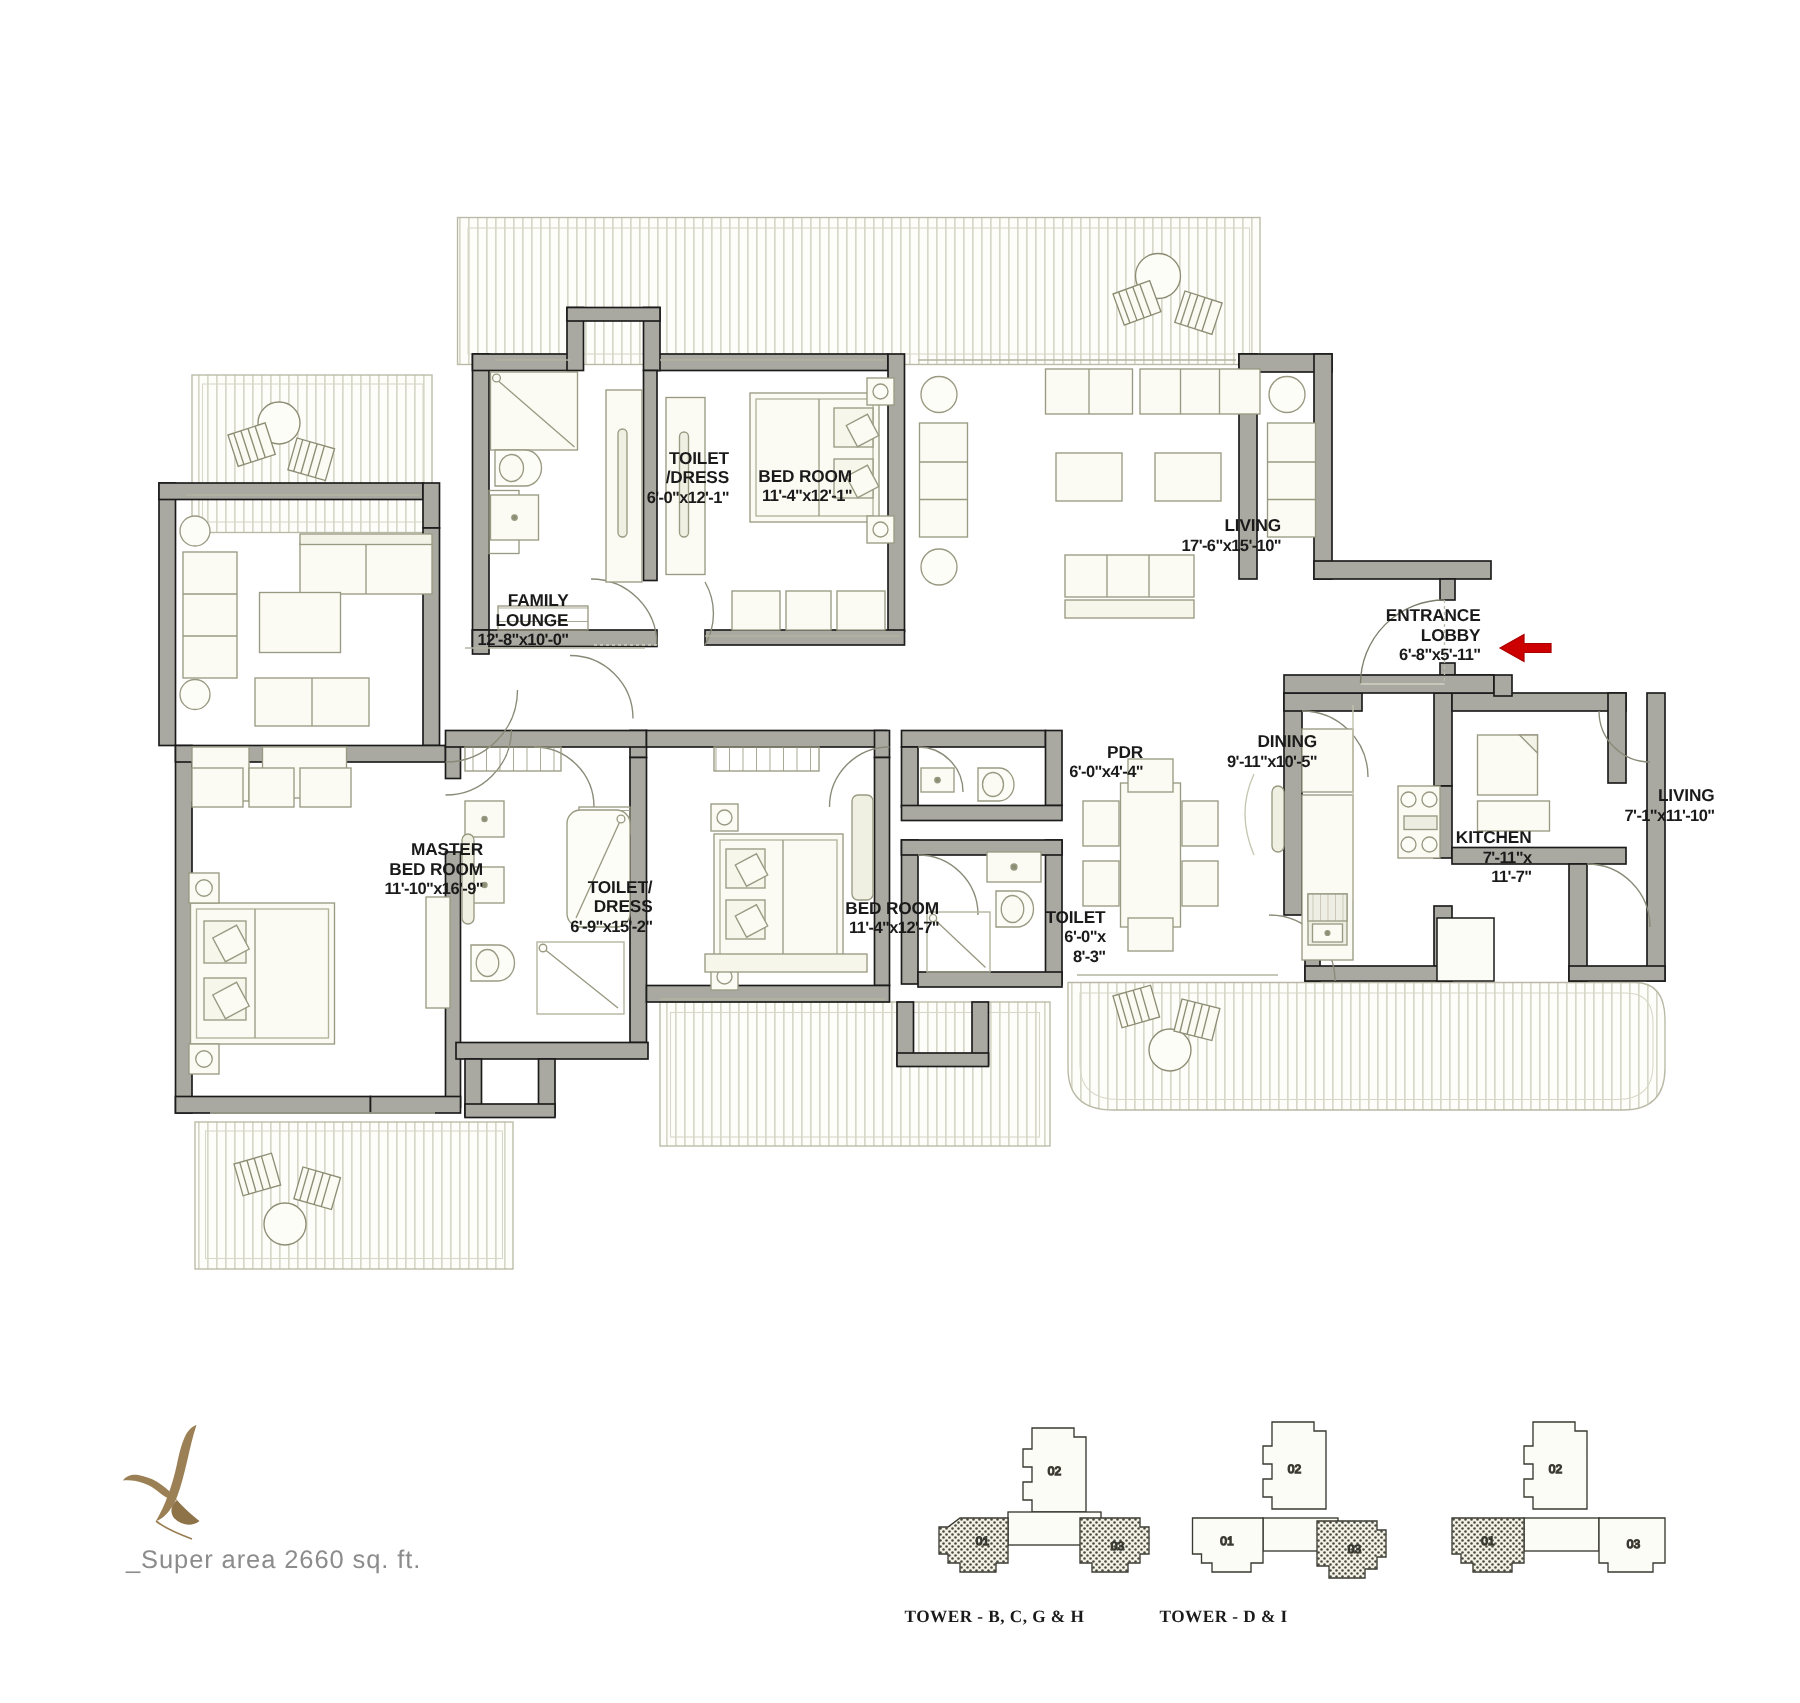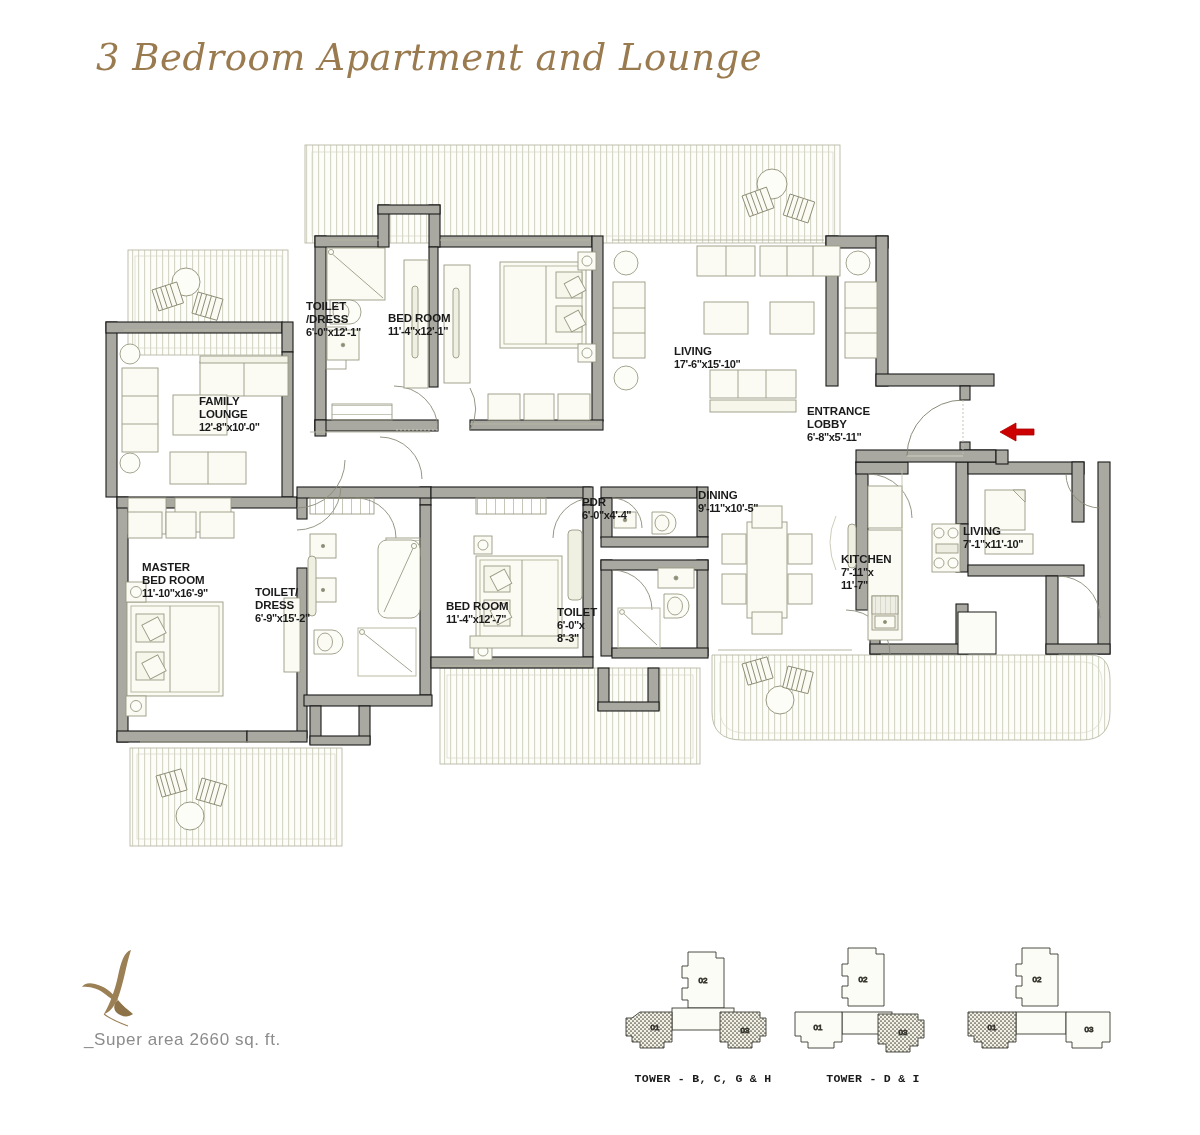--- a/index.html
+++ b/index.html
@@ -26,58 +26,57 @@
 
   #planwrap{position:absolute;left:0;top:0;width:1200px;height:1135px;text-align:right;}
 
   .roomlabel{
     position:absolute;
     font-family:"Liberation Sans", sans-serif;
     font-size:11.5px;
     font-weight:bold;
     color:#1a1a1a;
     line-height:13px;
-    text-align:left;
+    text-align:right;
     white-space:nowrap;
     letter-spacing:-0.1px;
   }
   .roomlabel .dim{font-size:11px;font-weight:bold;letter-spacing:-0.4px;}
 
   .footer-area{
     position:absolute;
     left:84px; top:1030px;
     font-family:"Liberation Sans", sans-serif;
     font-size:17px;
     color:#8c8c8c;
     letter-spacing:0.6px;
     white-space:nowrap;
   }
 
   .keyplan-label{
     position:absolute;
-    font-family:Liberation Mono, monospace;
+    font-family:Liberation Serif, serif;
     font-size:11.5px;
     font-weight:bold;
     color:#1a1a1a;
     letter-spacing:0.3px;
     white-space:nowrap;
-    text-align:center;
+    text-align:left;
   }
   .unitnum{
     font-family:"Liberation Sans", sans-serif;
     font-size:8px;
     fill:#222;
   }
 </style>
 </head>
 <body>
 
 <div id="page">
 
-  <div class="title">3 Bedroom Apartment and Lounge</div>
 
   <div id="planwrap">
   <svg width="1200" height="1135" viewBox="0 0 1200 1135" xmlns="http://www.w3.org/2000/svg">
     <defs>
 
       <pattern id="deck" width="6" height="6" patternUnits="userSpaceOnUse">
         <rect width="6" height="6" fill="#fdfdf9"></rect>
         <line x1="0.6" y1="0" x2="0.6" y2="6" stroke="#c9c9b6" stroke-width="0.8"></line>
       </pattern>
 

